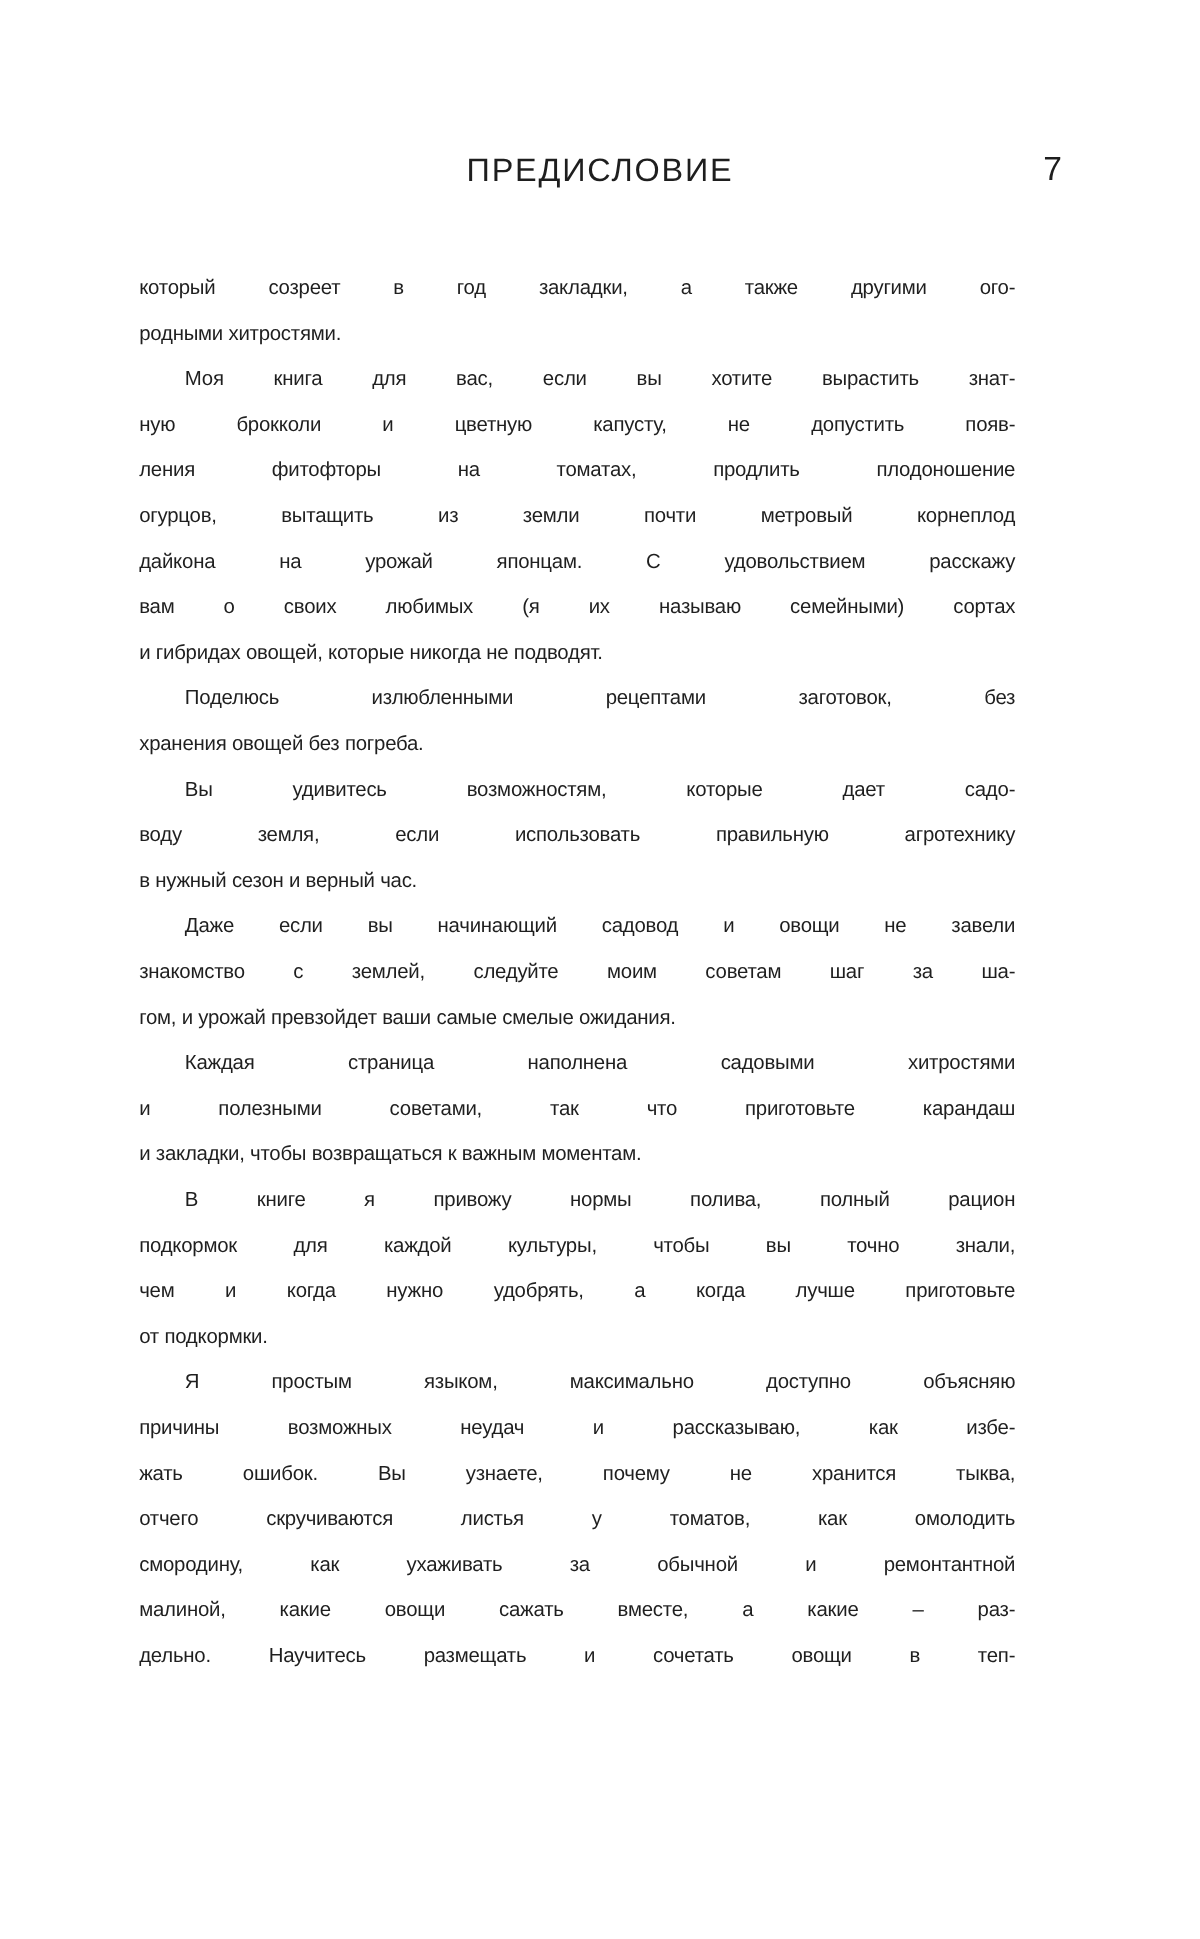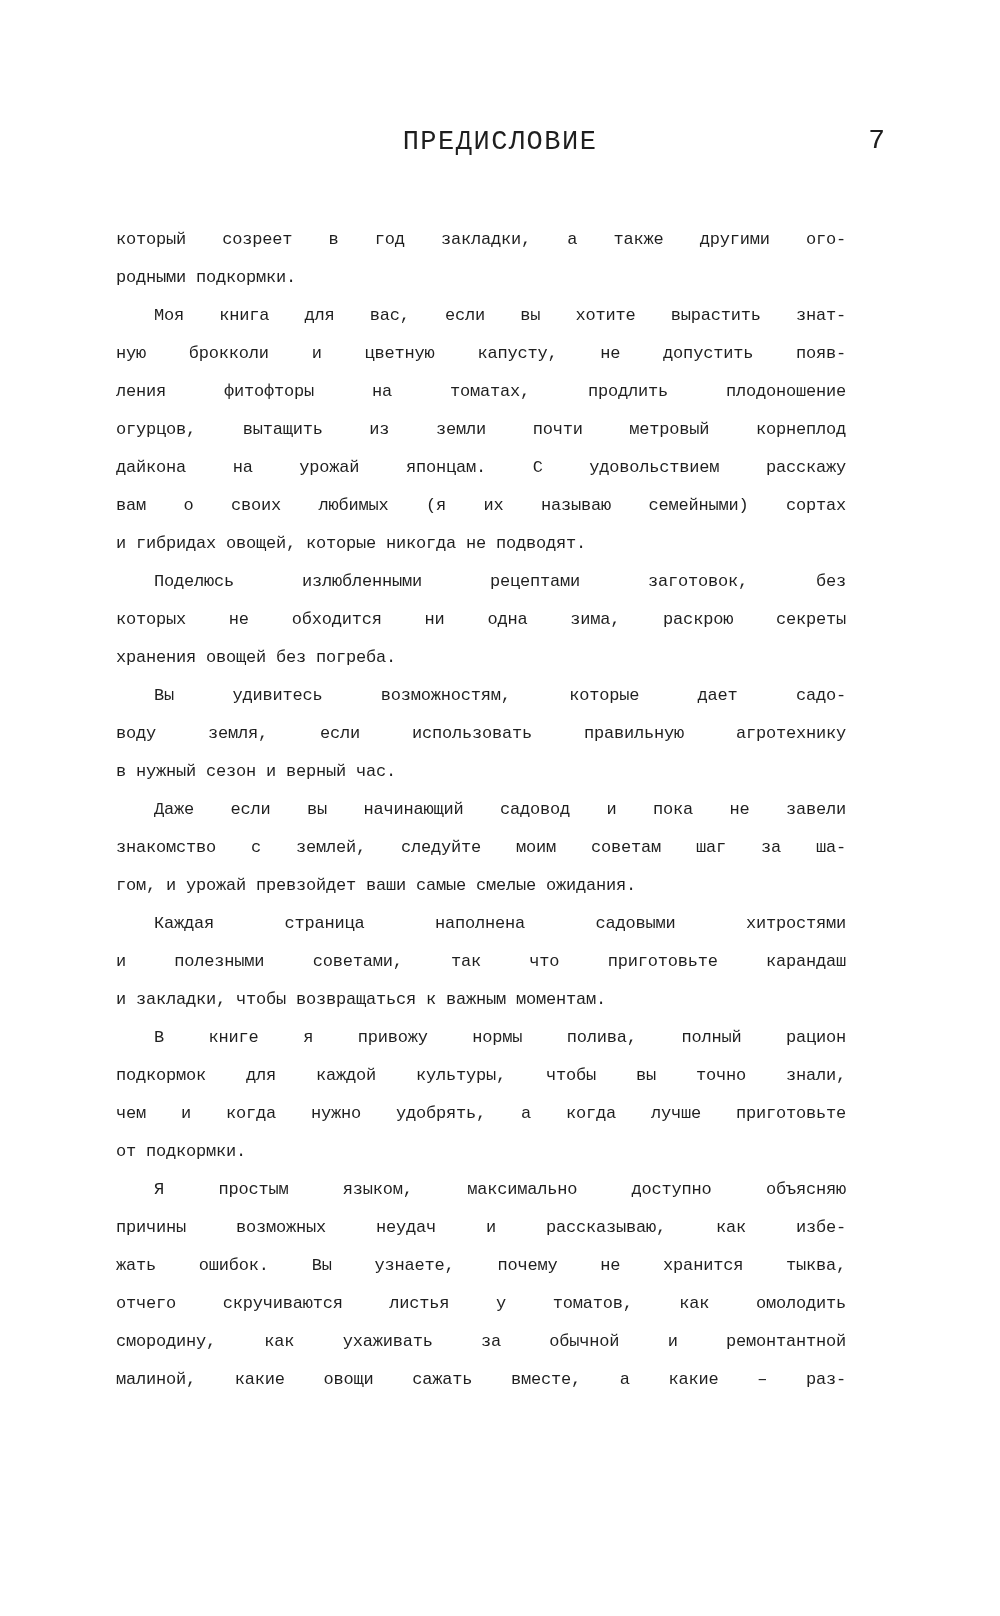--- a/index.html
+++ b/index.html
@@ -5,21 +5,21 @@
   html, body {
     margin: 0;
     padding: 0;
     background: #ffffff;
   }
   .page {
     position: relative;
     width: 1000px;
     height: 1616px;
     background: #ffffff;
-    font-family: Liberation Mono, monospace;
+    font-family: Liberation Sans, sans-serif;
     color: #1e1e1e;
     overflow: hidden;
   }
   .running-head {
     position: absolute;
     top: 127px;
     left: 0;
     width: 1000px;
     text-align: center;
     font-size: 27px;
@@ -66,43 +66,42 @@
 </style>
 </head>
 <body>
 
 <div class="page">
   <div class="running-head">ПРЕДИСЛОВИЕ</div>
   <div class="page-number">7</div>
   <div class="body-text">
       <div class="para">
         <div class="line">который созреет в год закладки, а также другими ого-</div>
-        <div class="line last">родными подкормки.</div>
+        <div class="line last">родными хитростями.</div>
       </div>
       <div class="para indent">
         <div class="line">Моя книга для вас, если вы хотите вырастить знат-</div>
         <div class="line">ную брокколи и цветную капусту, не допустить появ-</div>
         <div class="line">ления фитофторы на томатах, продлить плодоношение</div>
         <div class="line">огурцов, вытащить из земли почти метровый корнеплод</div>
         <div class="line">дайкона на урожай японцам. С удовольствием расскажу</div>
         <div class="line">вам о своих любимых (я их называю семейными) сортах</div>
         <div class="line last">и гибридах овощей, которые никогда не подводят.</div>
       </div>
       <div class="para indent">
         <div class="line">Поделюсь излюбленными рецептами заготовок, без</div>
-        <div class="line">которых не обходится ни одна зима, раскрою секреты</div>
         <div class="line last">хранения овощей без погреба.</div>
       </div>
       <div class="para indent">
         <div class="line">Вы удивитесь возможностям, которые дает садо-</div>
         <div class="line">воду земля, если использовать правильную агротехнику</div>
         <div class="line last">в нужный сезон и верный час.</div>
       </div>
       <div class="para indent">
-        <div class="line">Даже если вы начинающий садовод и пока не завели</div>
+        <div class="line">Даже если вы начинающий садовод и овощи не завели</div>
         <div class="line">знакомство с землей, следуйте моим советам шаг за ша-</div>
         <div class="line last">гом, и урожай превзойдет ваши самые смелые ожидания.</div>
       </div>
       <div class="para indent">
         <div class="line">Каждая страница наполнена садовыми хитростями</div>
         <div class="line">и полезными советами, так что приготовьте карандаш</div>
         <div class="line last">и закладки, чтобы возвращаться к важным моментам.</div>
       </div>
       <div class="para indent">
         <div class="line">В книге я привожу нормы полива, полный рацион</div>
@@ -110,15 +109,16 @@
         <div class="line">чем и когда нужно удобрять, а когда лучше приготовьте</div>
         <div class="line last">от подкормки.</div>
       </div>
       <div class="para indent">
         <div class="line">Я простым языком, максимально доступно объясняю</div>
         <div class="line">причины возможных неудач и рассказываю, как избе-</div>
         <div class="line">жать ошибок. Вы узнаете, почему не хранится тыква,</div>
         <div class="line">отчего скручиваются листья у томатов, как омолодить</div>
         <div class="line">смородину, как ухаживать за обычной и ремонтантной</div>
         <div class="line">малиной, какие овощи сажать вместе, а какие – раз-</div>
+        <div class="line">дельно. Научитесь размещать и сочетать овощи в теп-</div>
       </div>
     </div>
 </div>
 
 </body></html>

